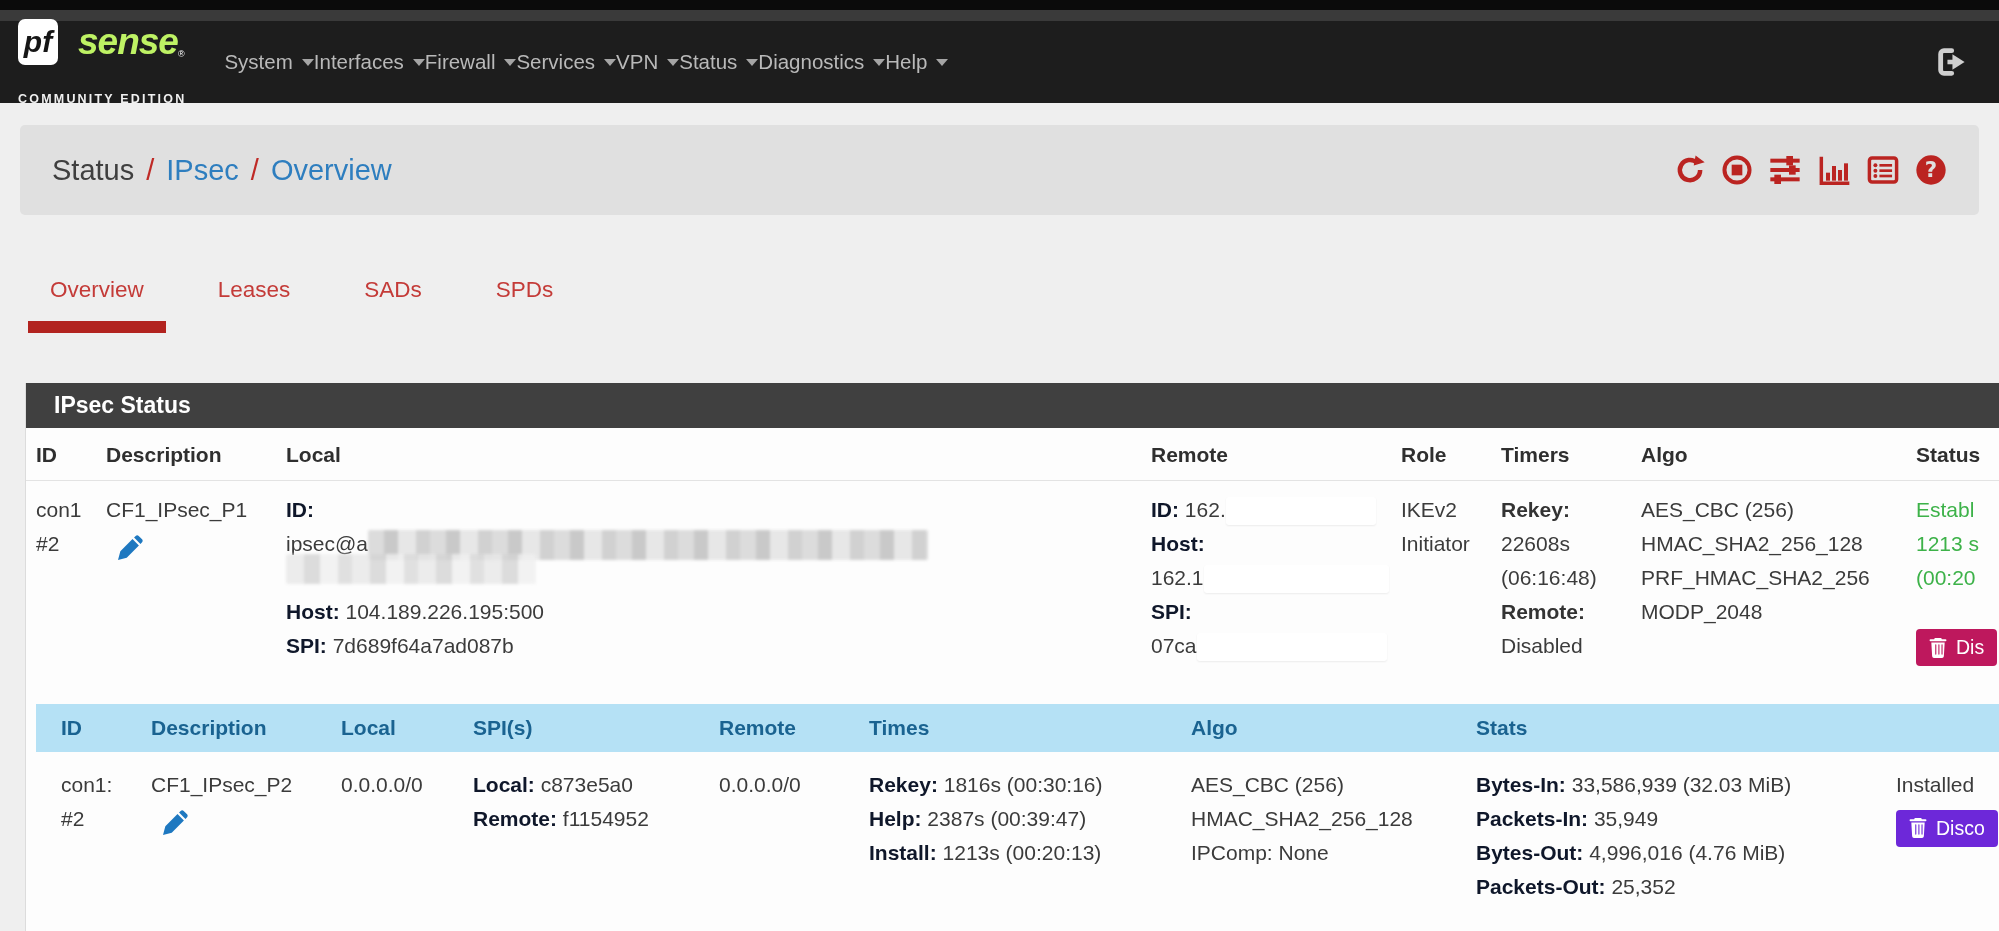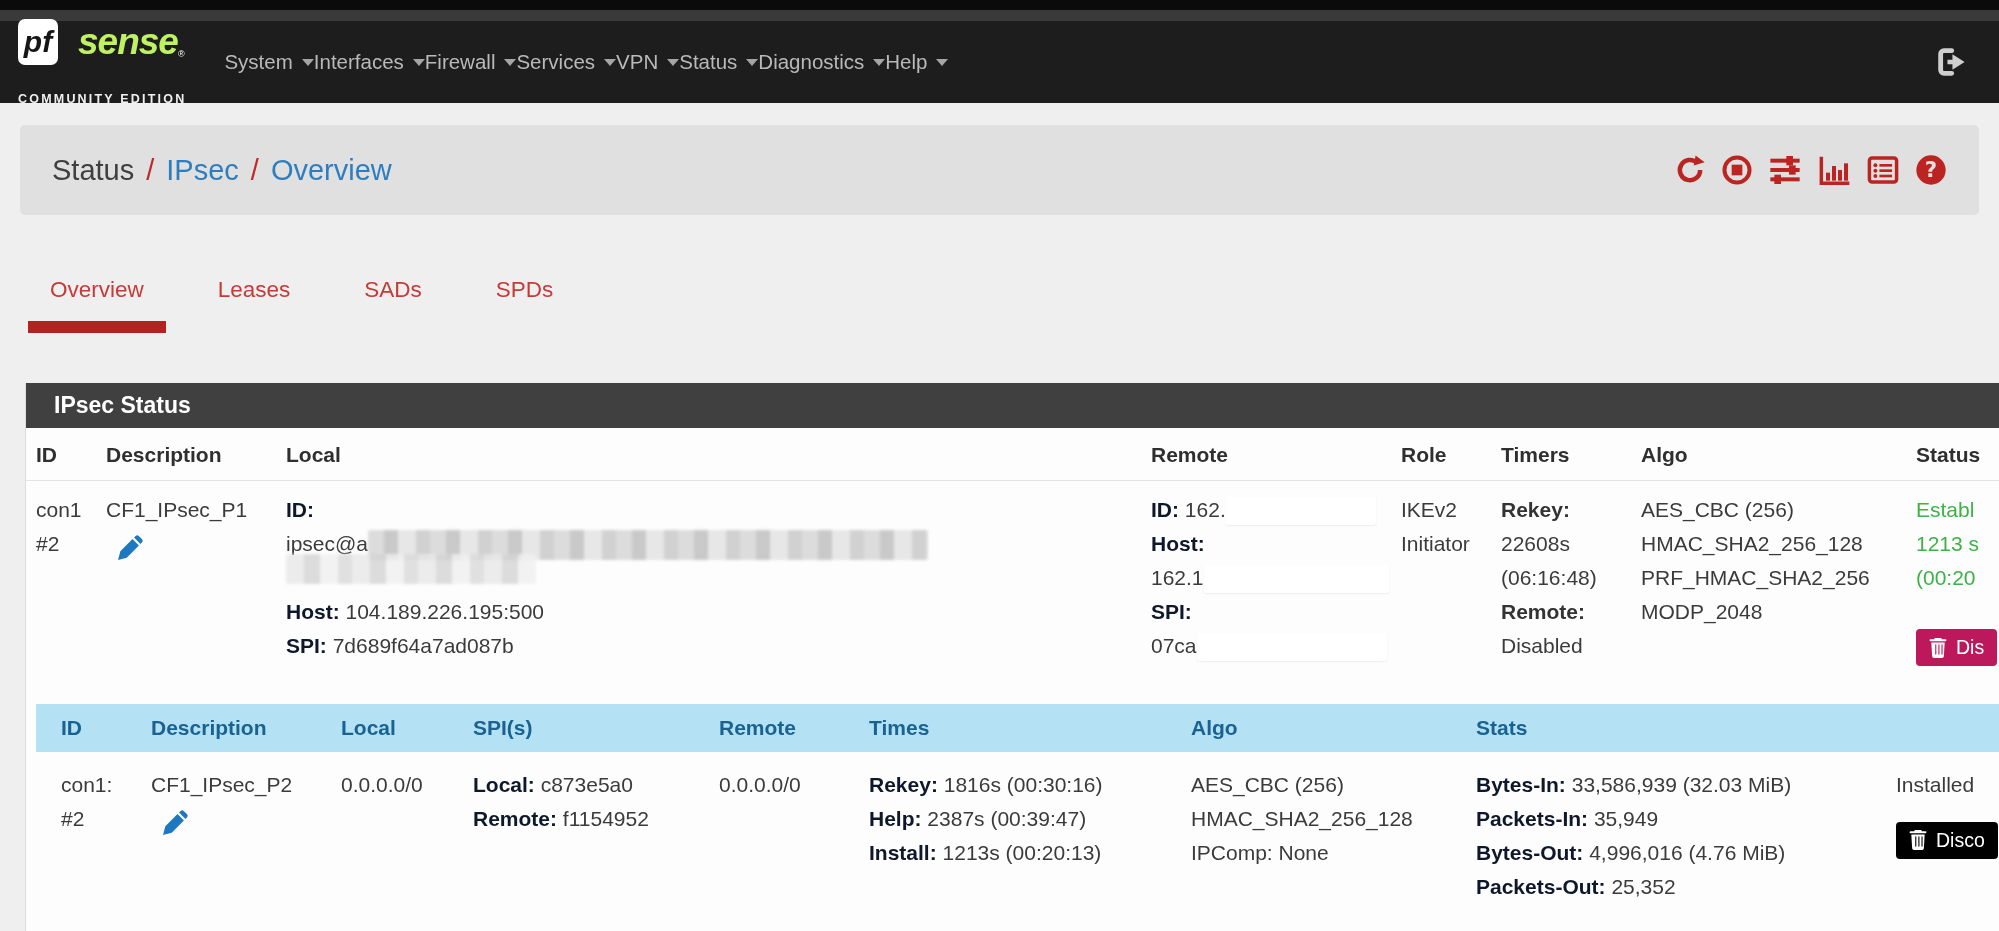--- a/index.html
+++ b/index.html
@@ -66,21 +66,21 @@
              background:repeating-linear-gradient(90deg,#e8e8e8 0 18px,#d4d4d4 18px 34px,#f0f0f0 34px 52px,#dadada 52px 66px); }
   .wblock { display:inline-block; height:28px; background:#fff; border-radius:3px; vertical-align:middle;
             box-shadow:0 1px 2px rgba(0,0,0,.07); }
 
   .timers div:nth-child(1), .timers div:nth-child(4) { font-weight:bold; color:#333; }
   .status-col { color:#3db249; }
 
   .btn { display:inline-flex; align-items:center; gap:9px; color:#fff; font-size:19.5px;
          padding:7px 13px; border-radius:4px; cursor:pointer; border:none; white-space:nowrap; }
   .btn-danger  { background:#be185d; margin-top:34px; }
-  .btn-warning { background:#000000; margin-top:20px; }
+  .btn-warning { background:#6d28d9; margin-top:8px; }
 
   
   .child-table { margin:20px 0 0 10px; width:2160px; }
   .c-head { background:#b5e1f5; color:#1a6391; font-weight:bold; font-size:21px; padding:12px 0; }
   .c-row  { padding:16px 0 28px 0; font-size:21px; line-height:34px; }
   .cc1 { width:115px; padding-left:25px; }
   .cc2 { width:190px; }
   .cc3 { width:132px; }
   .cc4 { width:246px; }
   .cc5 { width:150px; }

